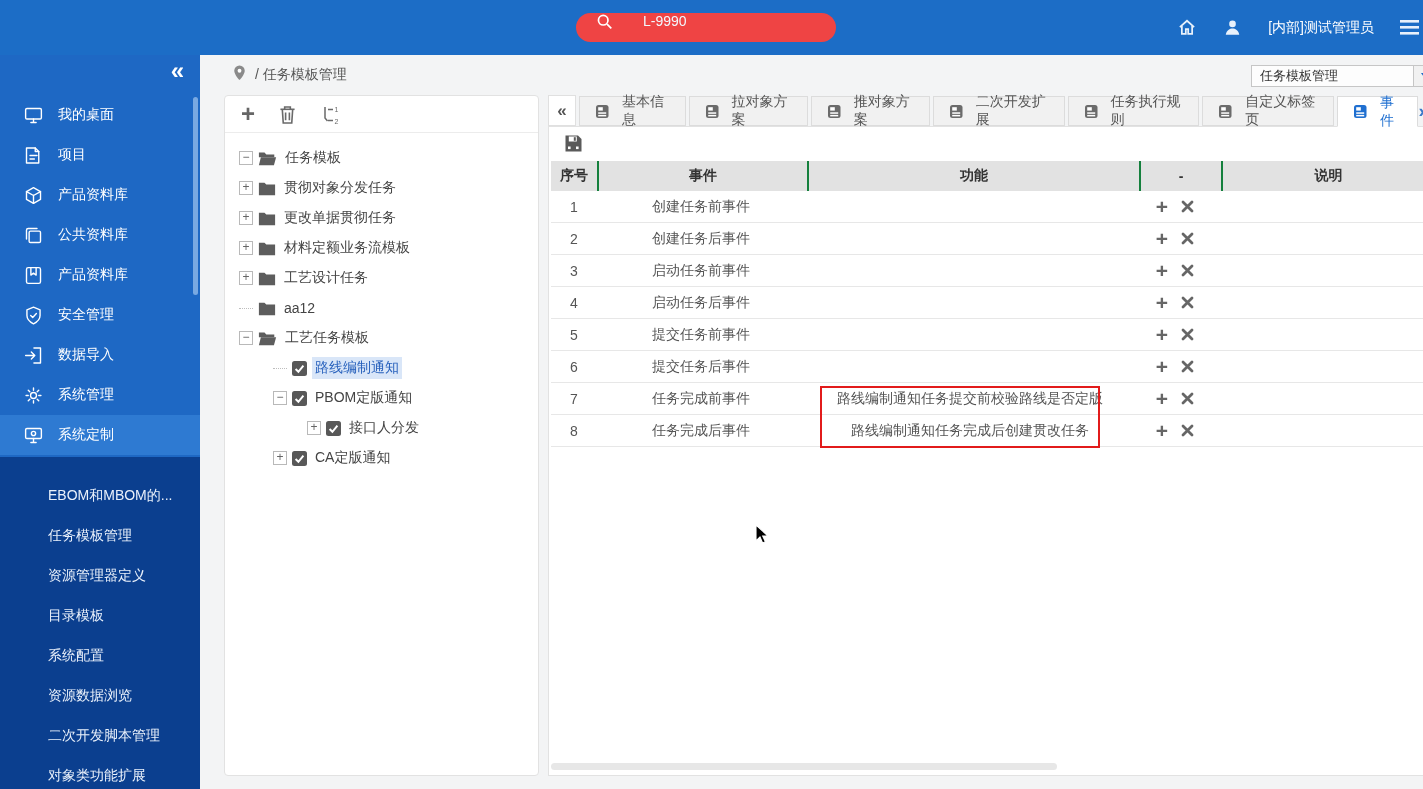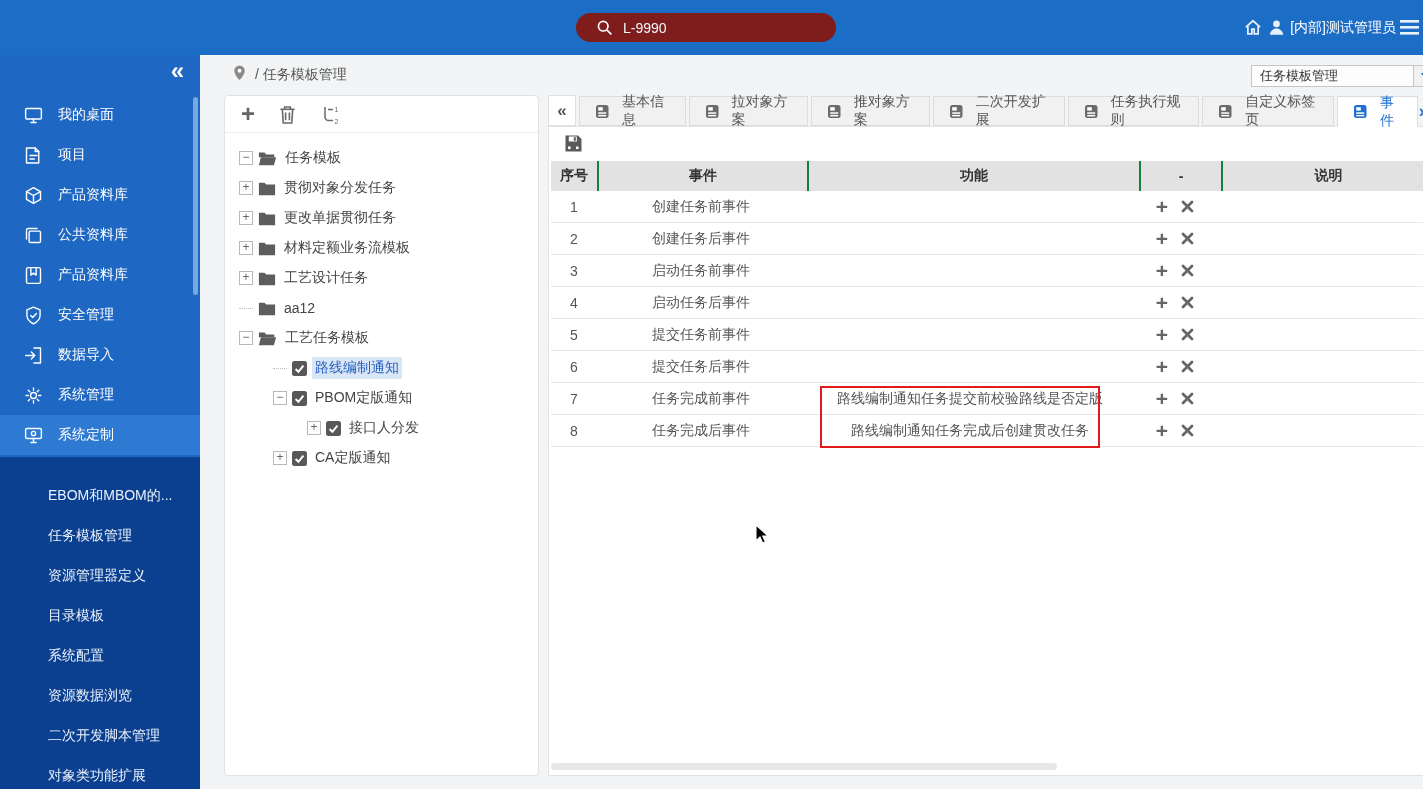--- a/index.html
+++ b/index.html
@@ -5,25 +5,25 @@
   * { box-sizing: border-box; margin: 0; padding: 0; }
   html,body { width:1423px; height:789px; overflow:hidden;
     font-family:"Liberation Sans","DejaVu Sans",sans-serif; background:#f3f4f5; }
 
   
   #header { position:absolute; left:0; top:0; width:1423px; height:55px;
     background:#1c6dc6; color:#fff; }
   #logo { position:absolute; left:20px; top:0; line-height:55px; font-size:17px;
     font-weight:bold; letter-spacing:.5px; }
   #searchbox { position:absolute; left:576px; top:13px; width:260px; height:29px;
-    background:#7f1d1d; border-radius:15px; display:flex; align-items:center;
-    padding-left:20px; gap:10px; }
+    background:#ef4444; border-radius:15px; display:flex; 
+    padding-left:20px; gap:30px; }
   #searchbox .q { font-size:14px; color:#f2f7fd; }
   #hdr-right { position:absolute; right:0; top:0; height:55px; display:flex;
-    align-items:center; gap:4px; padding-right:4px; }
+    align-items:center; gap:26px; padding-right:4px; }
   #hdr-right .uname { font-size:14px; color:#fff; }
   .hicon { display:inline-flex; }
 
   
   #sidebar { position:absolute; left:0; top:55px; width:200px; height:734px;
     background:#1e68c4; overflow:hidden; }
   #collapse { position:absolute; top:2px; right:16px; font-size:24px; color:#fff;
     font-weight:bold; cursor:pointer; }
   #side-main { position:absolute; top:40px; left:0; width:200px; }
   .side-item { height:40px; display:flex; align-items:center; gap:14px;

